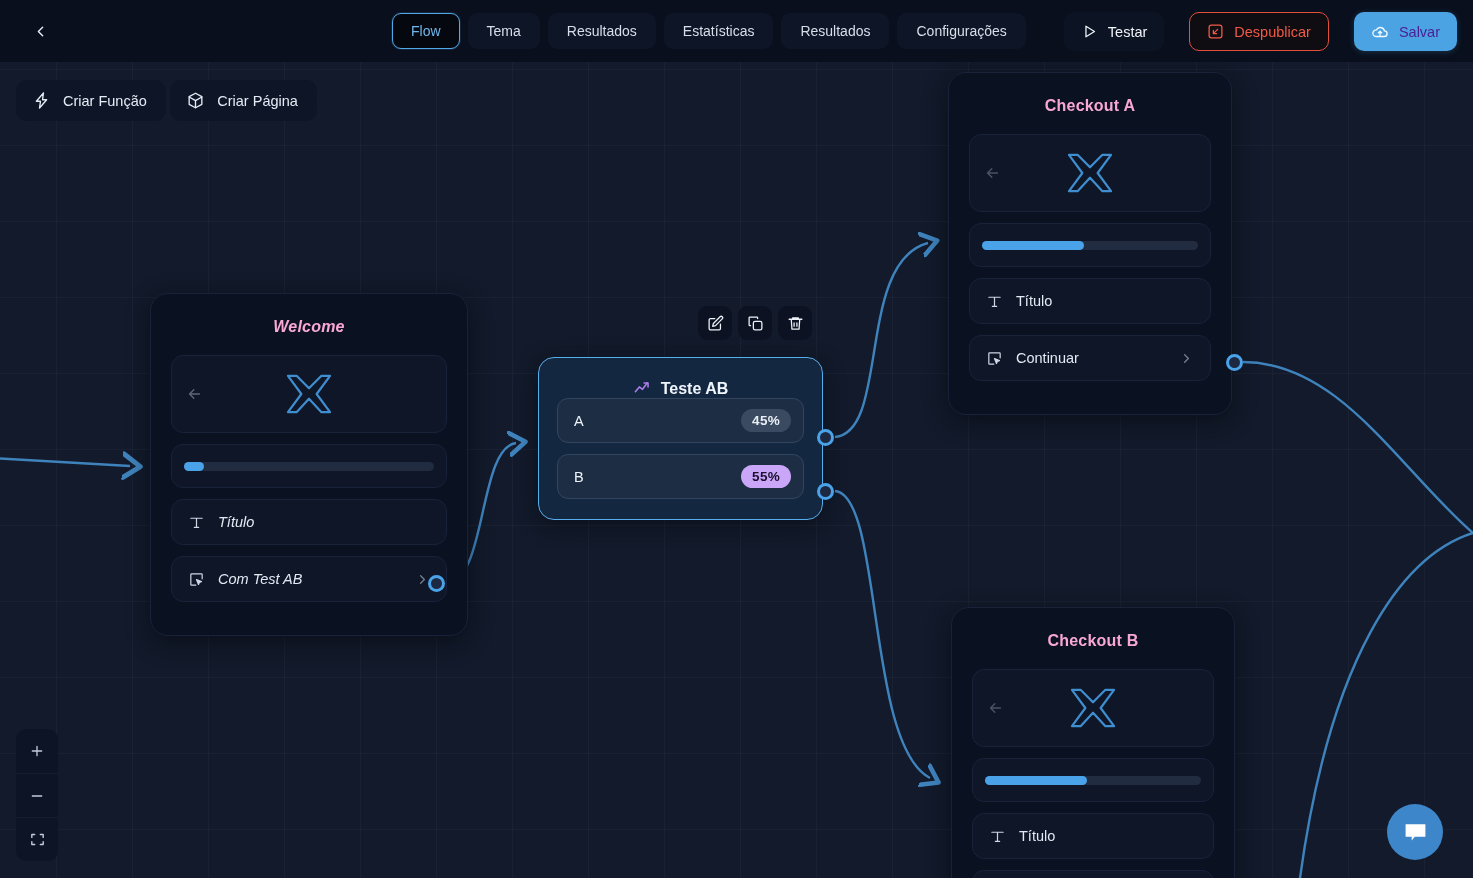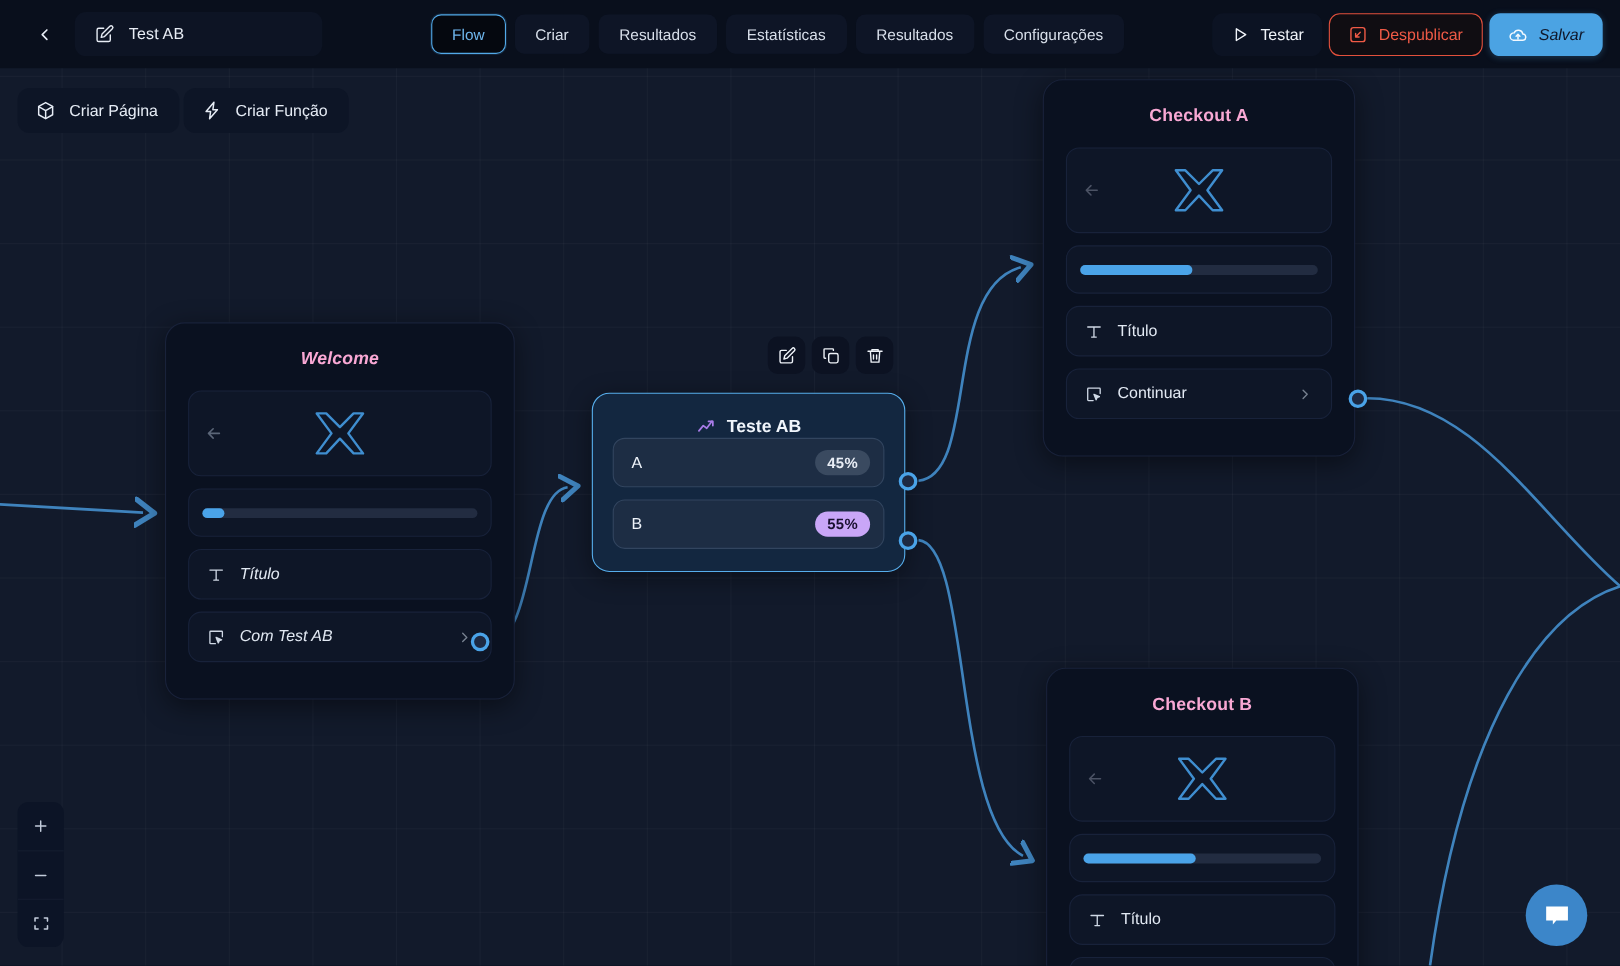--- a/index.html
+++ b/index.html
@@ -49,30 +49,30 @@
     font-size: 14px; color: #d8dfea; background: #0e1526;
     border: 1px solid transparent; cursor: pointer; white-space: nowrap;
   }
   .tab.active {
     background: #05080f; color: #6fb7ee;
     border: 1.6px solid #52a9e8; box-shadow: 0 0 0 1px rgba(82,169,232,.15);
   }
 
   .right-actions {
     position: absolute; right: 16px; top: 12px;
-    display: flex; align-items: center; gap: 6px; justify-content: flex-end;
+    display: flex; align-items: center; gap: 25px; justify-content: flex-end;
   }
   .btn {
     height: 39px; border-radius: 10px; display: flex; align-items: center;
     gap: 10px; padding: 0 17px; font-size: 14.5px; cursor: pointer; white-space: nowrap;
   }
   .btn-test { background: #0c1323; color: #f0f3f8; }
   .btn-unpub { background: #100d12; color: #ef5a46; border: 1.6px solid #e2503c; }
   .btn-save { background: #4ba3e3; color: #eef7ff; box-shadow: 0 1px 6px rgba(75,163,227,.25); }
-  .btn-save .lbl { color: #0f172a; font-style: italic; }
+  .btn-save .lbl { color: #4c1d95; }
 
   
   .left-actions { position: absolute; left: 16px; top: 80px; z-index: 30; }
   .la-btn {
     height: 41px; border-radius: 11px; background: #0d1526;
     display: inline-flex; align-items: center; gap: 12px;
     padding: 0 19px 0 16px; font-size: 14.5px; color: #e6ecf5;
     cursor: pointer; margin-bottom: 13px; white-space: nowrap;
   }
 
@@ -357,33 +357,24 @@
     <div class="blk blk-row" style="height:24px;"></div>
   </div>
 
   <div id="topbar">
     <div class="back-btn">
       <svg class="ic" width="17" height="17" viewBox="0 0 24 24" fill="none" stroke="#e6ecf5" stroke-width="2.1" stroke-linecap="round" stroke-linejoin="round">
           <path d="M15 18l-6-6 6-6"></path>
         </svg>
     </div>
 
-    <div class="title-chip">
-      <span>
-        <svg class="ic" width="18" height="18" viewBox="0 0 24 24" fill="none" stroke="#e8edf5" stroke-width="1.7" stroke-linecap="round" stroke-linejoin="round">
-          <path d="M19 13v6a2 2 0 0 1-2 2H5a2 2 0 0 1-2-2V7a2 2 0 0 1 2-2h6"></path>
-          <path d="M18.5 2.5a2.1 2.1 0 0 1 3 3L12 15l-4 1 1-4z"></path>
-          </svg>
-      </span>
-      <span class="ttxt">Test AB</span>
-    </div>
 
     <div class="tabs">
       <div class="tab active">Flow</div>
-      <div class="tab">Criar</div>
+      <div class="tab">Tema</div>
       <div class="tab">Resultados</div>
       <div class="tab">Estatísticas</div>
       <div class="tab">Resultados</div>
       <div class="tab">Configurações</div>
     </div>
 
     <div class="right-actions">
       <div class="btn btn-test">
         <svg class="ic" width="17" height="17" viewBox="0 0 24 24" fill="none" stroke="#f0f3f8" stroke-width="1.8" stroke-linejoin="round">
             <path d="M7 4.5v15l12-7.5z"></path>
@@ -405,30 +396,30 @@
           <path d="M12 16.5v-5M9.7 13.2L12 11l2.3 2.2"></path>
           </svg>
         <span class="lbl">Salvar</span>
       </div>
     </div>
   </div>
 
   <div class="left-actions">
     <div class="la-btn">
       <svg class="ic" width="19" height="19" viewBox="0 0 24 24" fill="none" stroke="#e6ecf5" stroke-width="1.7" stroke-linecap="round" stroke-linejoin="round">
+        <path d="M14.5 2.5L5.5 13h5.2l-1.2 8.5 9-10.5h-5.2z"></path>
+        </svg>
+      <span>Criar Função</span>
+    </div>
+    <div class="la-btn">
+      <svg class="ic" width="19" height="19" viewBox="0 0 24 24" fill="none" stroke="#e6ecf5" stroke-width="1.7" stroke-linecap="round" stroke-linejoin="round">
         <path d="M12 2.8l8 4.4v9.6l-8 4.4-8-4.4V7.2z"></path>
           <path d="M12 12.2l8-4.6M12 12.2l-8-4.6M12 12.2v8.8"></path>
         </svg>
       <span>Criar Página</span>
-    </div>
-    <div class="la-btn">
-      <svg class="ic" width="19" height="19" viewBox="0 0 24 24" fill="none" stroke="#e6ecf5" stroke-width="1.7" stroke-linecap="round" stroke-linejoin="round">
-        <path d="M14.5 2.5L5.5 13h5.2l-1.2 8.5 9-10.5h-5.2z"></path>
-        </svg>
-      <span>Criar Função</span>
     </div>
   </div>
 
   <div class="zoom-ctrl">
     <div>
       <svg class="ic" width="16" height="16" viewBox="0 0 24 24" fill="none" stroke="#c3ccdb" stroke-width="2" stroke-linecap="round">
           <path d="M12 5v14M5 12h14"></path>
         </svg>
     </div>
     <div>

